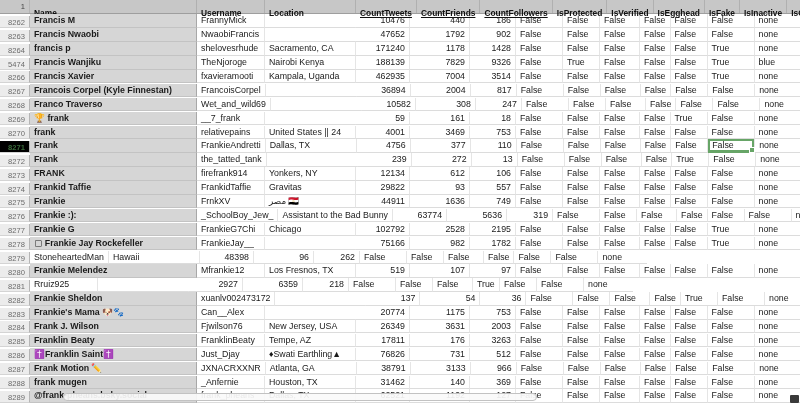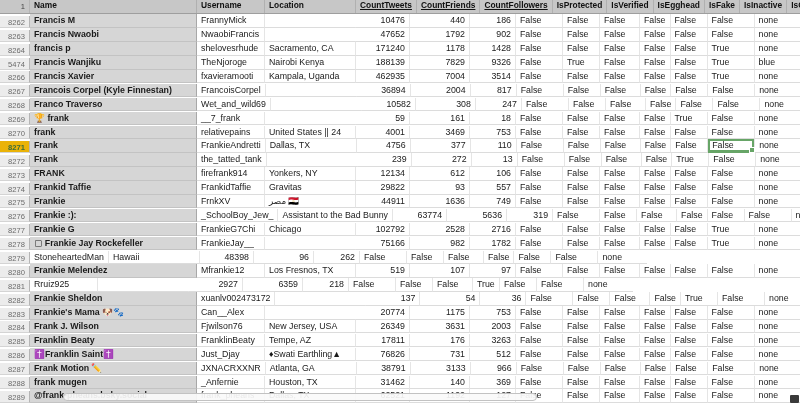--- a/index.html
+++ b/index.html
@@ -12,24 +12,24 @@
   .hrow,.row{display:flex;width:800px;}
   .hrow{height:14px;background:#c7c7c7;border-bottom:1px solid #9e9e9e;box-sizing:border-box;}
   .row{height:13.9px;background:#fff;box-sizing:border-box;align-items:flex-end;}
   .gut{
     flex:0 0 30px;box-sizing:border-box;background:#ececec;
     border-right:1px solid #b5b5b5;border-bottom:1px solid #d4d4d4;
     font-size:7.6px;color:#6b6b6b;text-align:right;padding:2px 4px 0 0;
     white-space:nowrap;overflow:hidden;
   }
   .hrow .gut{background:#c7c7c7;border-bottom:none;color:#444;}
-  .gut.selrow{background:#eab308;color:#3a6b3a;font-weight:bold;}
+  .gut.selrow{background:#000000;color:#3a6b3a;font-weight:bold;}
   .hcell{
     box-sizing:border-box;font-size:8.4px;font-weight:bold;color:#111;
-    padding:0 4px 0 4px;white-space:nowrap;overflow:visible;
+    padding:8px 4px 0 4px;white-space:nowrap;overflow:visible;
     border-right:1px solid #b0b0b0;line-height:11px;
   }
   .cell{
     box-sizing:border-box;font-size:8.8px;line-height:12.5px;
     padding:0 4px;white-space:nowrap;overflow:visible;
     border-right:1px solid rgba(0,0,0,0.10);
     border-bottom:1px solid #dcdcdc;position:relative;
   }
   
   .c0{flex:0 0 167px;} .c1{flex:0 0 68px;} .c2{flex:0 0 91px;}
@@ -323,21 +323,21 @@
         <div class="cell c11">False</div>
         <div class="cell c12">none</div>
       </div>
       <div class="row">
         <div class="gut">8277</div>
         <div class="cell c0">Frankie G</div>
         <div class="cell c1">FrankieG7Chi</div>
         <div class="cell c2">Chicago</div>
         <div class="cell c3 num">102792</div>
         <div class="cell c4 num">2528</div>
-        <div class="cell c5 num">2716</div>
+        <div class="cell c5 num">2195</div>
         <div class="cell c6">False</div>
         <div class="cell c7">False</div>
         <div class="cell c8">False</div>
         <div class="cell c9">False</div>
         <div class="cell c10">False</div>
         <div class="cell c11">True</div>
         <div class="cell c12">none</div>
       </div>
       <div class="row">
         <div class="gut">8278</div>

